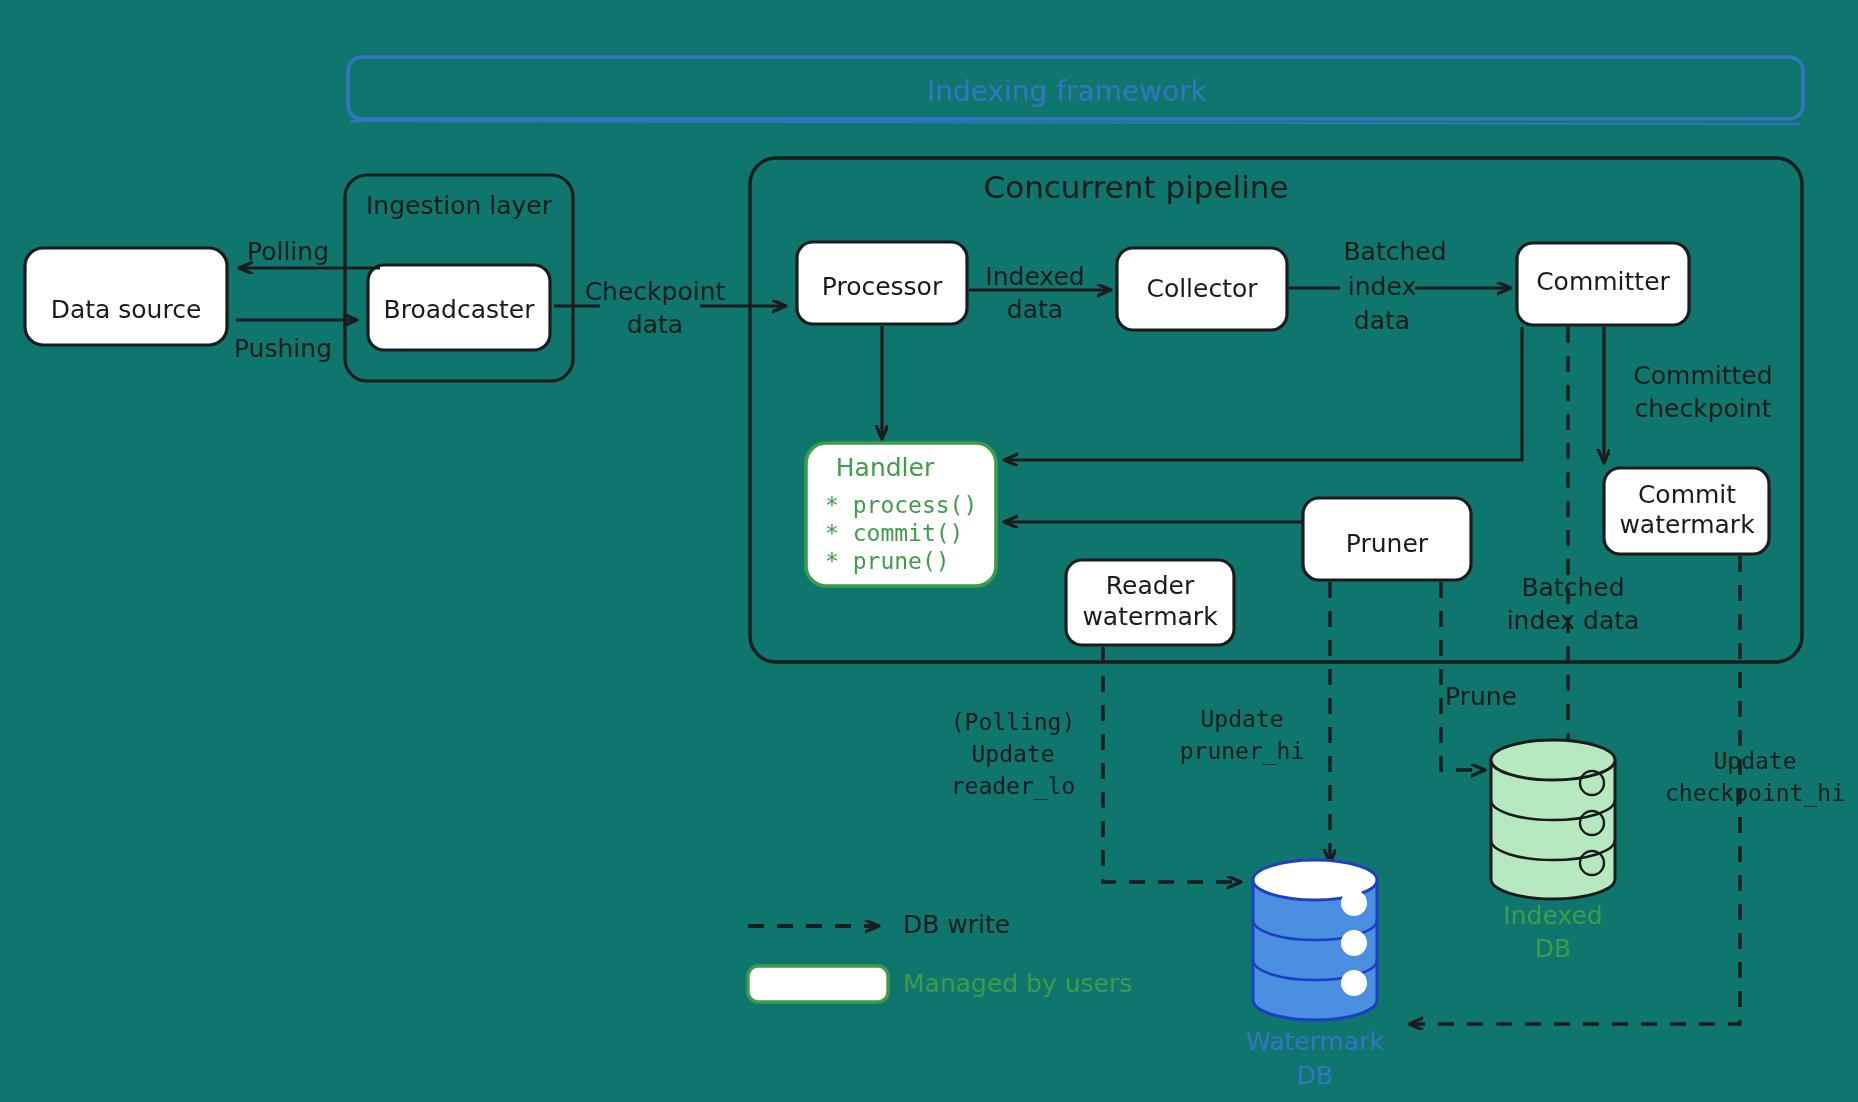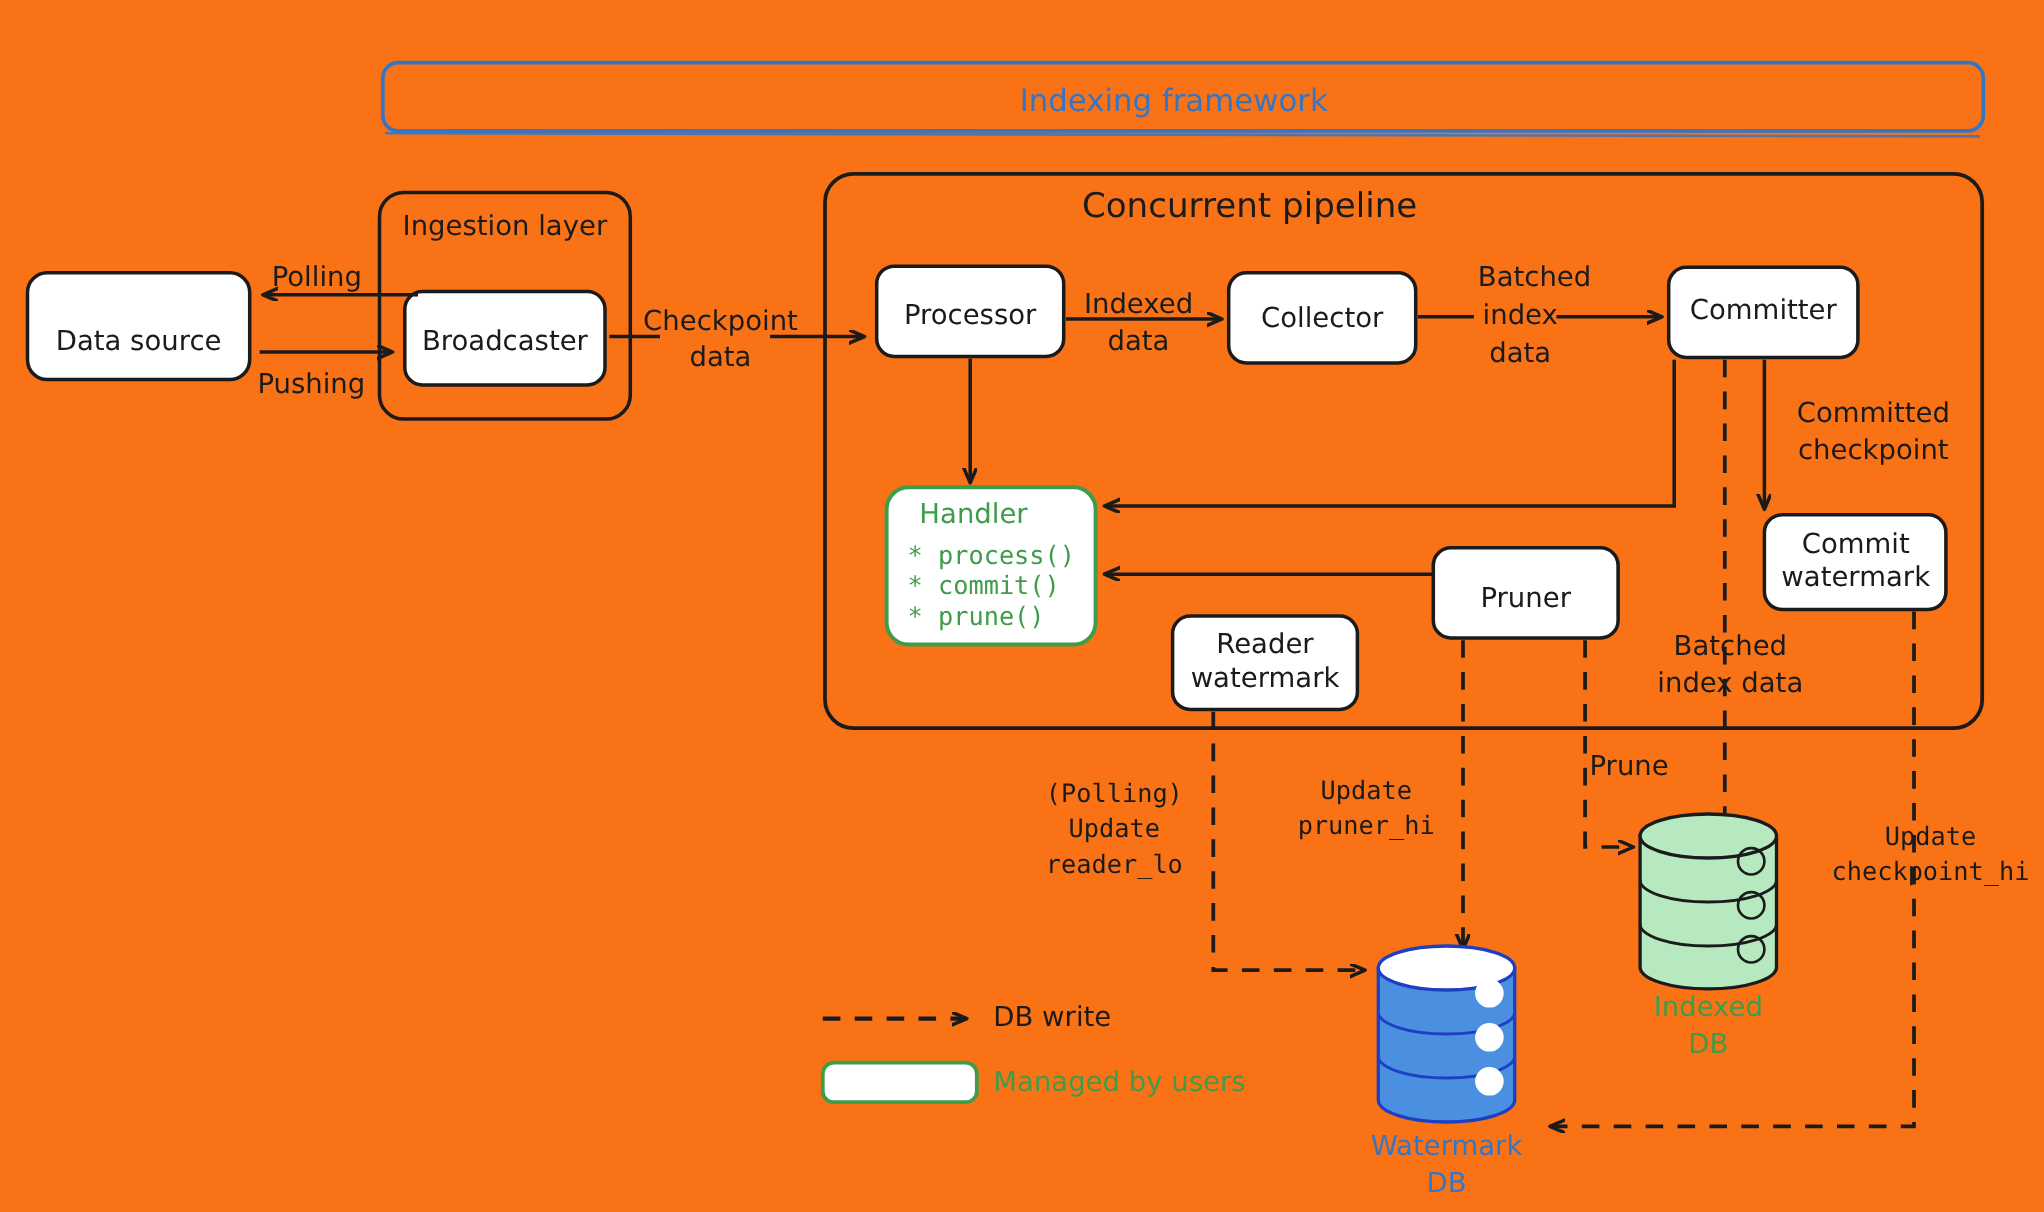--- a/index.html
+++ b/index.html
@@ -8,21 +8,21 @@
     padding: 0;
     background: #ffffff;
   }
   body {
     font-family: "DejaVu Sans", sans-serif;
   }
   #canvas {
     position: relative;
     width: 1858px;
     height: 1102px;
-    background: #f97316;
+    background: #0f766e;
     overflow: hidden;
   }
   #svgroot {
     position: absolute;
     left: 0; top: 0;
     width: 1858px;
     height: 1102px;
   }
   .hand {
     font-family: "DejaVu Sans", sans-serif;

